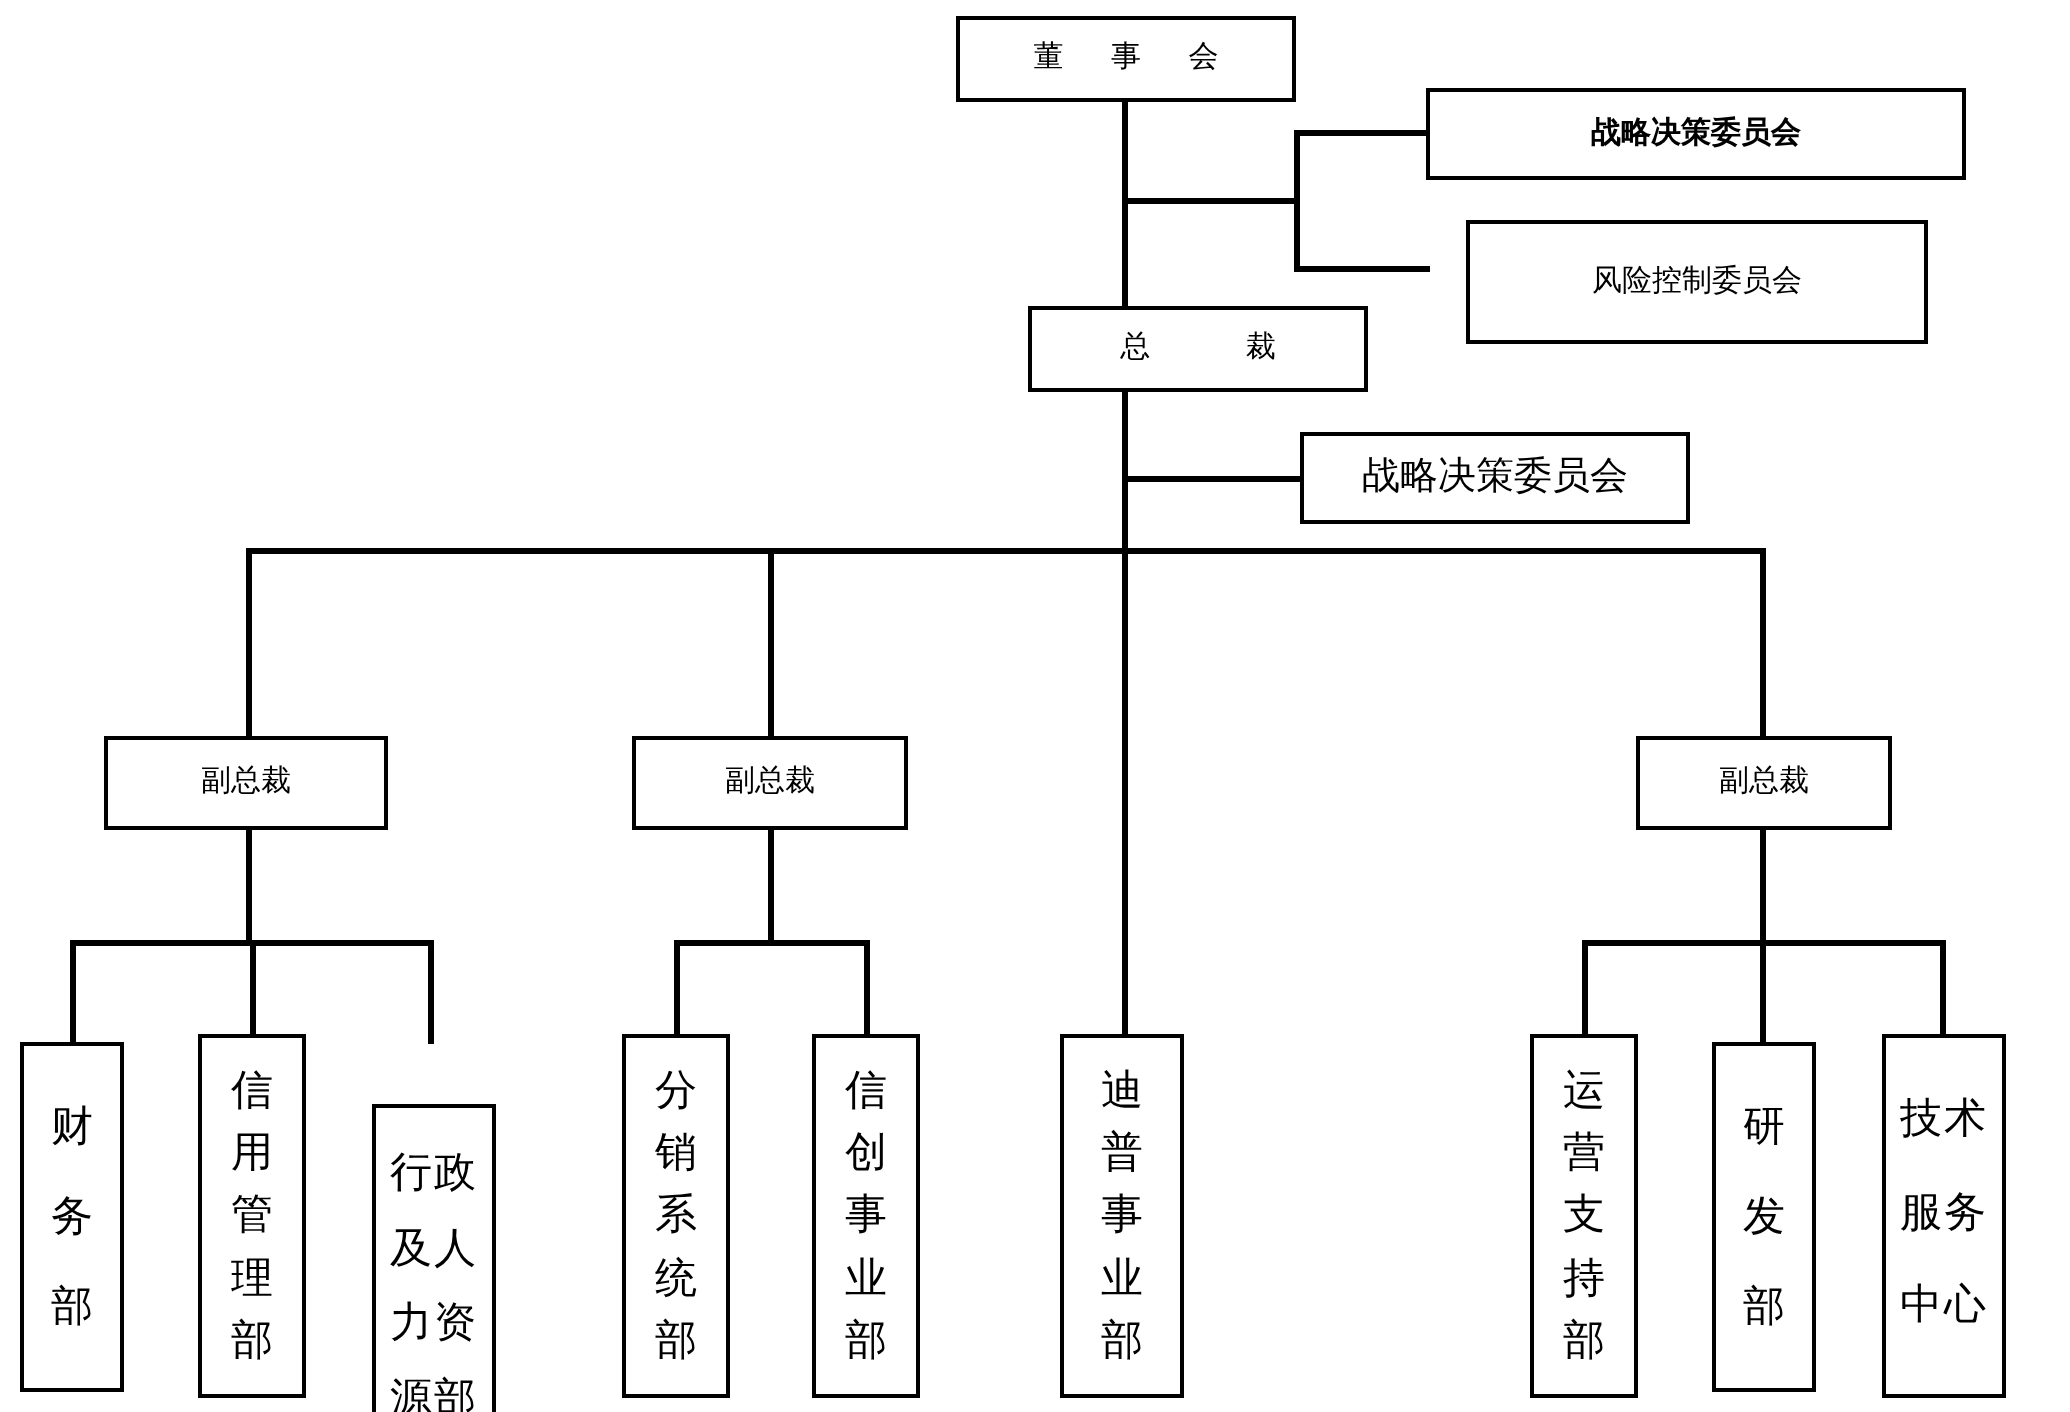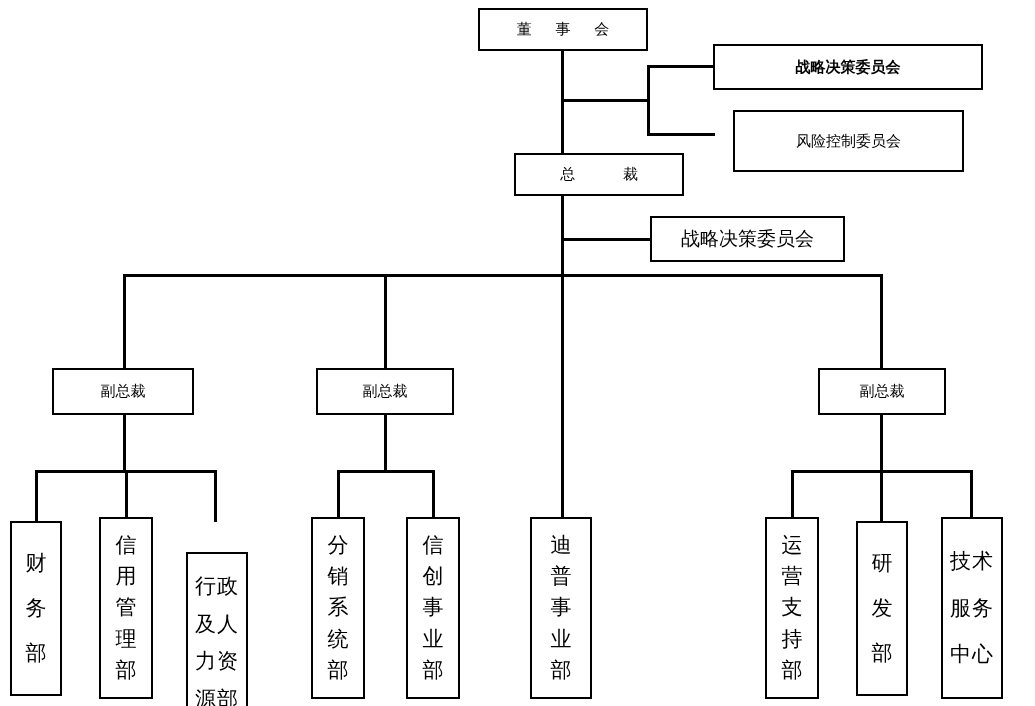--- a/index.html
+++ b/index.html
@@ -192,19 +192,19 @@
     <span class="ch">持</span>
     <span class="ch">部</span>
   </div>
 
   <div class="box v" style="left:856px; top:521px; width:52px; height:175px;">
     <span class="ch">研</span>
     <span class="ch">发</span>
     <span class="ch">部</span>
   </div>
 
-  <div class="box v two" style="left:941px; top:517px; width:62px; height:182px;">
+  <div class="box v two" style="left:941px; top:517px; width:62px; height:182px;font-family:Liberation Mono, monospace;">
     <span class="ch">技术</span>
     <span class="ch">服务</span>
     <span class="ch">中心</span>
   </div>
 
 </div>
 
 </body></html>

